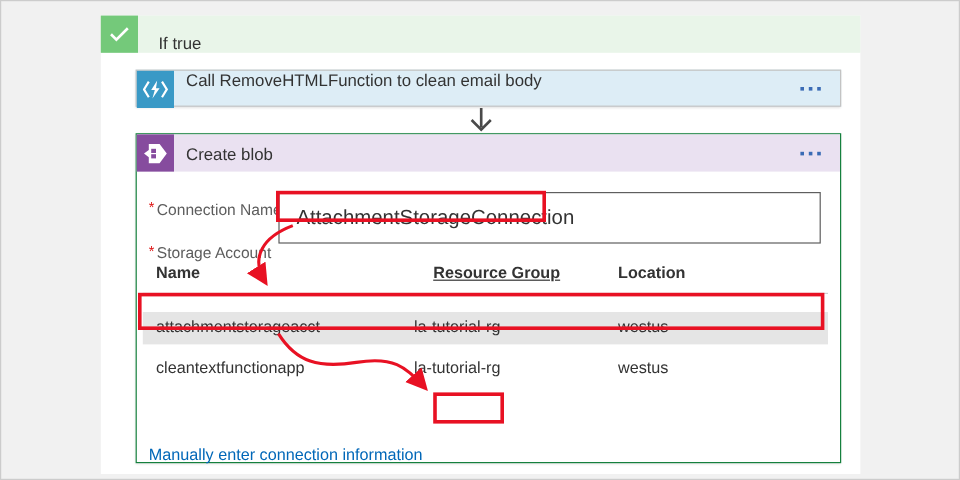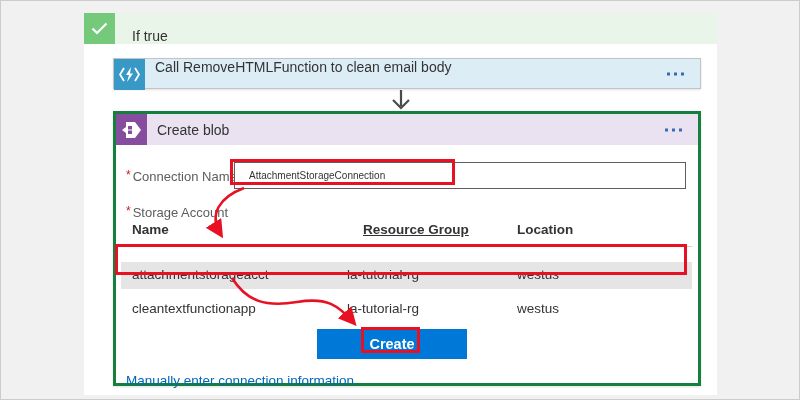--- a/index.html
+++ b/index.html
@@ -26,31 +26,31 @@
   .bar-title { margin-left:10px; font-size:14px; color:#333; white-space:nowrap; }
   .ellipsis { position:absolute; right:12px; top:50%; transform:translateY(-50%);
               display:flex; gap:4px; cursor:pointer; padding:4px; }
   .ellipsis i { width:3px; height:3px; background:#3a6bb5; display:block; }
 
   
   .flow-arrow { position:absolute; left:386px; top:88px; }
 
   
   .blob-card { position:absolute; left:112px; top:110px; width:588px; height:275px;
-               background:#fff; border:3px solid #15803d; box-shadow:0 1px 2px rgba(0,0,0,.12); }
+               background:#fff; border:1px solid #15803d; box-shadow:0 1px 2px rgba(0,0,0,.12); }
   .blob-header { position:absolute; left:0; top:0; width:100%; height:31px;
                  background:#eae1f1; display:flex; align-items:center; cursor:pointer; }
   .blob-icon { width:31px; height:31px; background:#864c9e; flex:0 0 31px;
                display:flex; align-items:center; justify-content:center; }
 
   .field-label { position:absolute; font-size:13px; color:#5d5d5d; white-space:nowrap; }
   .req { color:#dd1111; margin-right:2px; font-size:12px; vertical-align:2px; }
   .conn-label { left:10px; top:54px; }
-  .conn-input { position:absolute; left:118px; top:48px; width:452px; height:27px;
-                border:1px solid #5e5e5e; background:#fff; font-size:10px; color:#333;
+  .conn-input { position:absolute; left:118px; top:48px; width:452px; height:43px;
+                border:1px solid #5e5e5e; background:#fff; font-size:17px; color:#333;
                 padding:0 0 0 14px; font-family:"Liberation Sans", sans-serif; }
   .sa-label { left:10px; top:90px; }
 
   .tbl-head { position:absolute; top:108px; font-size:13.5px; font-weight:bold; color:#333; }
   .th-name { left:16px; } .th-rg { left:247px;text-decoration:underline; } .th-loc { left:401px; }
   .tbl-divider { position:absolute; left:5px; top:132px; width:571px; height:1px; background:#cfcfcf; }
 
   .tbl-row { position:absolute; left:5px; width:571px; height:27px; font-size:13.5px;
              color:#333; cursor:pointer;margin-top:12px; }
   .row-0 { top:136px; background:#e5e5e5; }
@@ -141,21 +141,20 @@
       <span class="cell-name">attachmentstorageacct</span>
       <span class="cell-rg">la-tutorial-rg</span>
       <span class="cell-loc">westus</span>
     </div>
     <div class="tbl-row row-1">
       <span class="cell-name">cleantextfunctionapp</span>
       <span class="cell-rg">la-tutorial-rg</span>
       <span class="cell-loc">westus</span>
     </div>
 
-    <button class="create-btn">Create</button>
     <a class="manual-link">Manually enter connection information</a>
   </div>
 
   <div class="ann-rect ann-conn"></div>
   <div class="ann-rect ann-row"></div>
   <div class="ann-rect ann-create"></div>
 
   <svg class="ann-svg" viewBox="0 0 800 400">
     <defs>
       <marker id="arrowhead" markerWidth="8" markerHeight="8" refX="5.5" refY="3.5" orient="auto">

